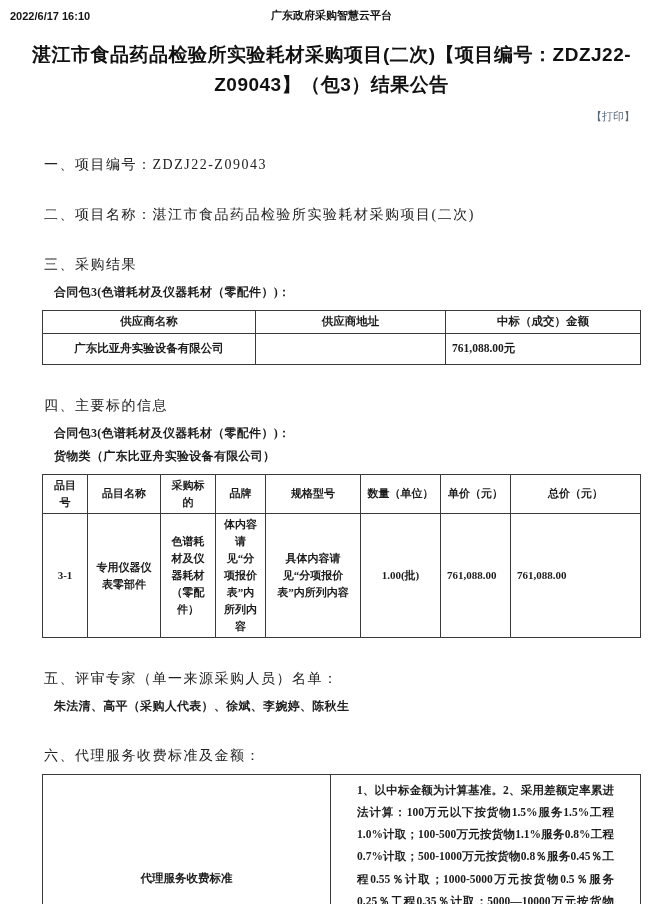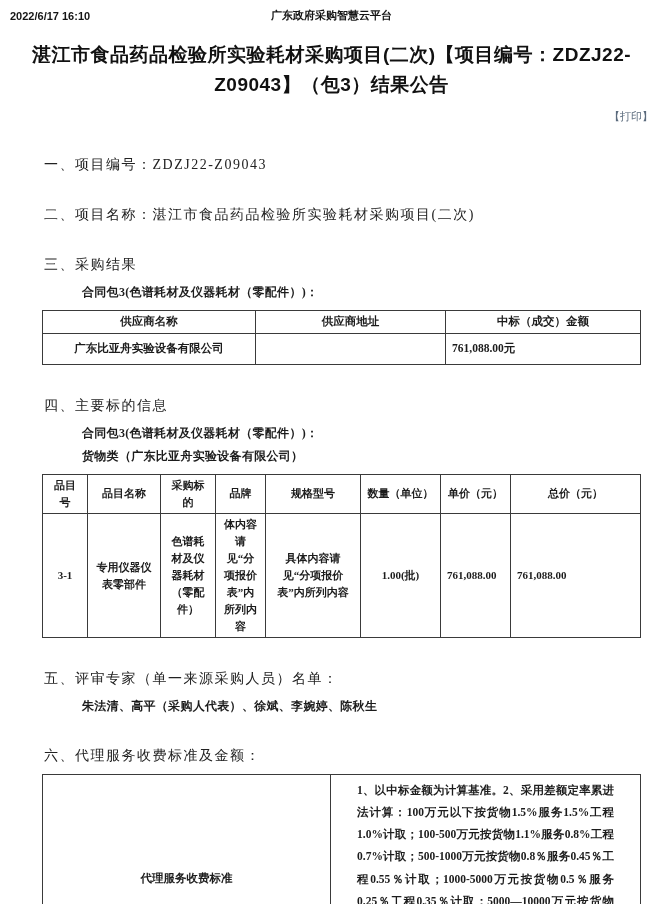--- a/index.html
+++ b/index.html
@@ -20,33 +20,33 @@
   .ph-center { width:34%; text-align:center; }
   .ph-right { width:33%; }
 
   .doc-title {
     margin:17px 30px 6px 30px;
     text-align:center;
     font-family:"Liberation Sans","DejaVu Sans",sans-serif;
     font-weight:bold; font-size:19px; line-height:30px;
     color:#111; letter-spacing:0.5px;
   }
-  .print-row { margin-top:6px; padding-right:10px; text-align:right; }
+  .print-row { margin-top:6px; padding-right:28px; text-align:right; }
   .print-link {
     font-family:"Liberation Sans","DejaVu Sans",sans-serif;
     font-size:11px; color:#5a6a7c; cursor:pointer; text-decoration:none;
   }
 
   .section-heading {
     margin:32px 0 0 44px;
     font-size:14px; font-weight:normal; color:#222;
     letter-spacing:1.5px;
   }
   .subline {
-    margin:10px 0 0 82px;
+    margin:10px 0 0 54px;
     font-size:12px; font-weight:bold; color:#1c1c1c;
     letter-spacing:0.3px;
   }
 
   table {
     border-collapse:collapse; table-layout:fixed;
     margin:9px 0 0 42px; width:598px;
     font-size:11.5px; font-weight:bold; color:#1c1c1c;
   }
   th, td {

